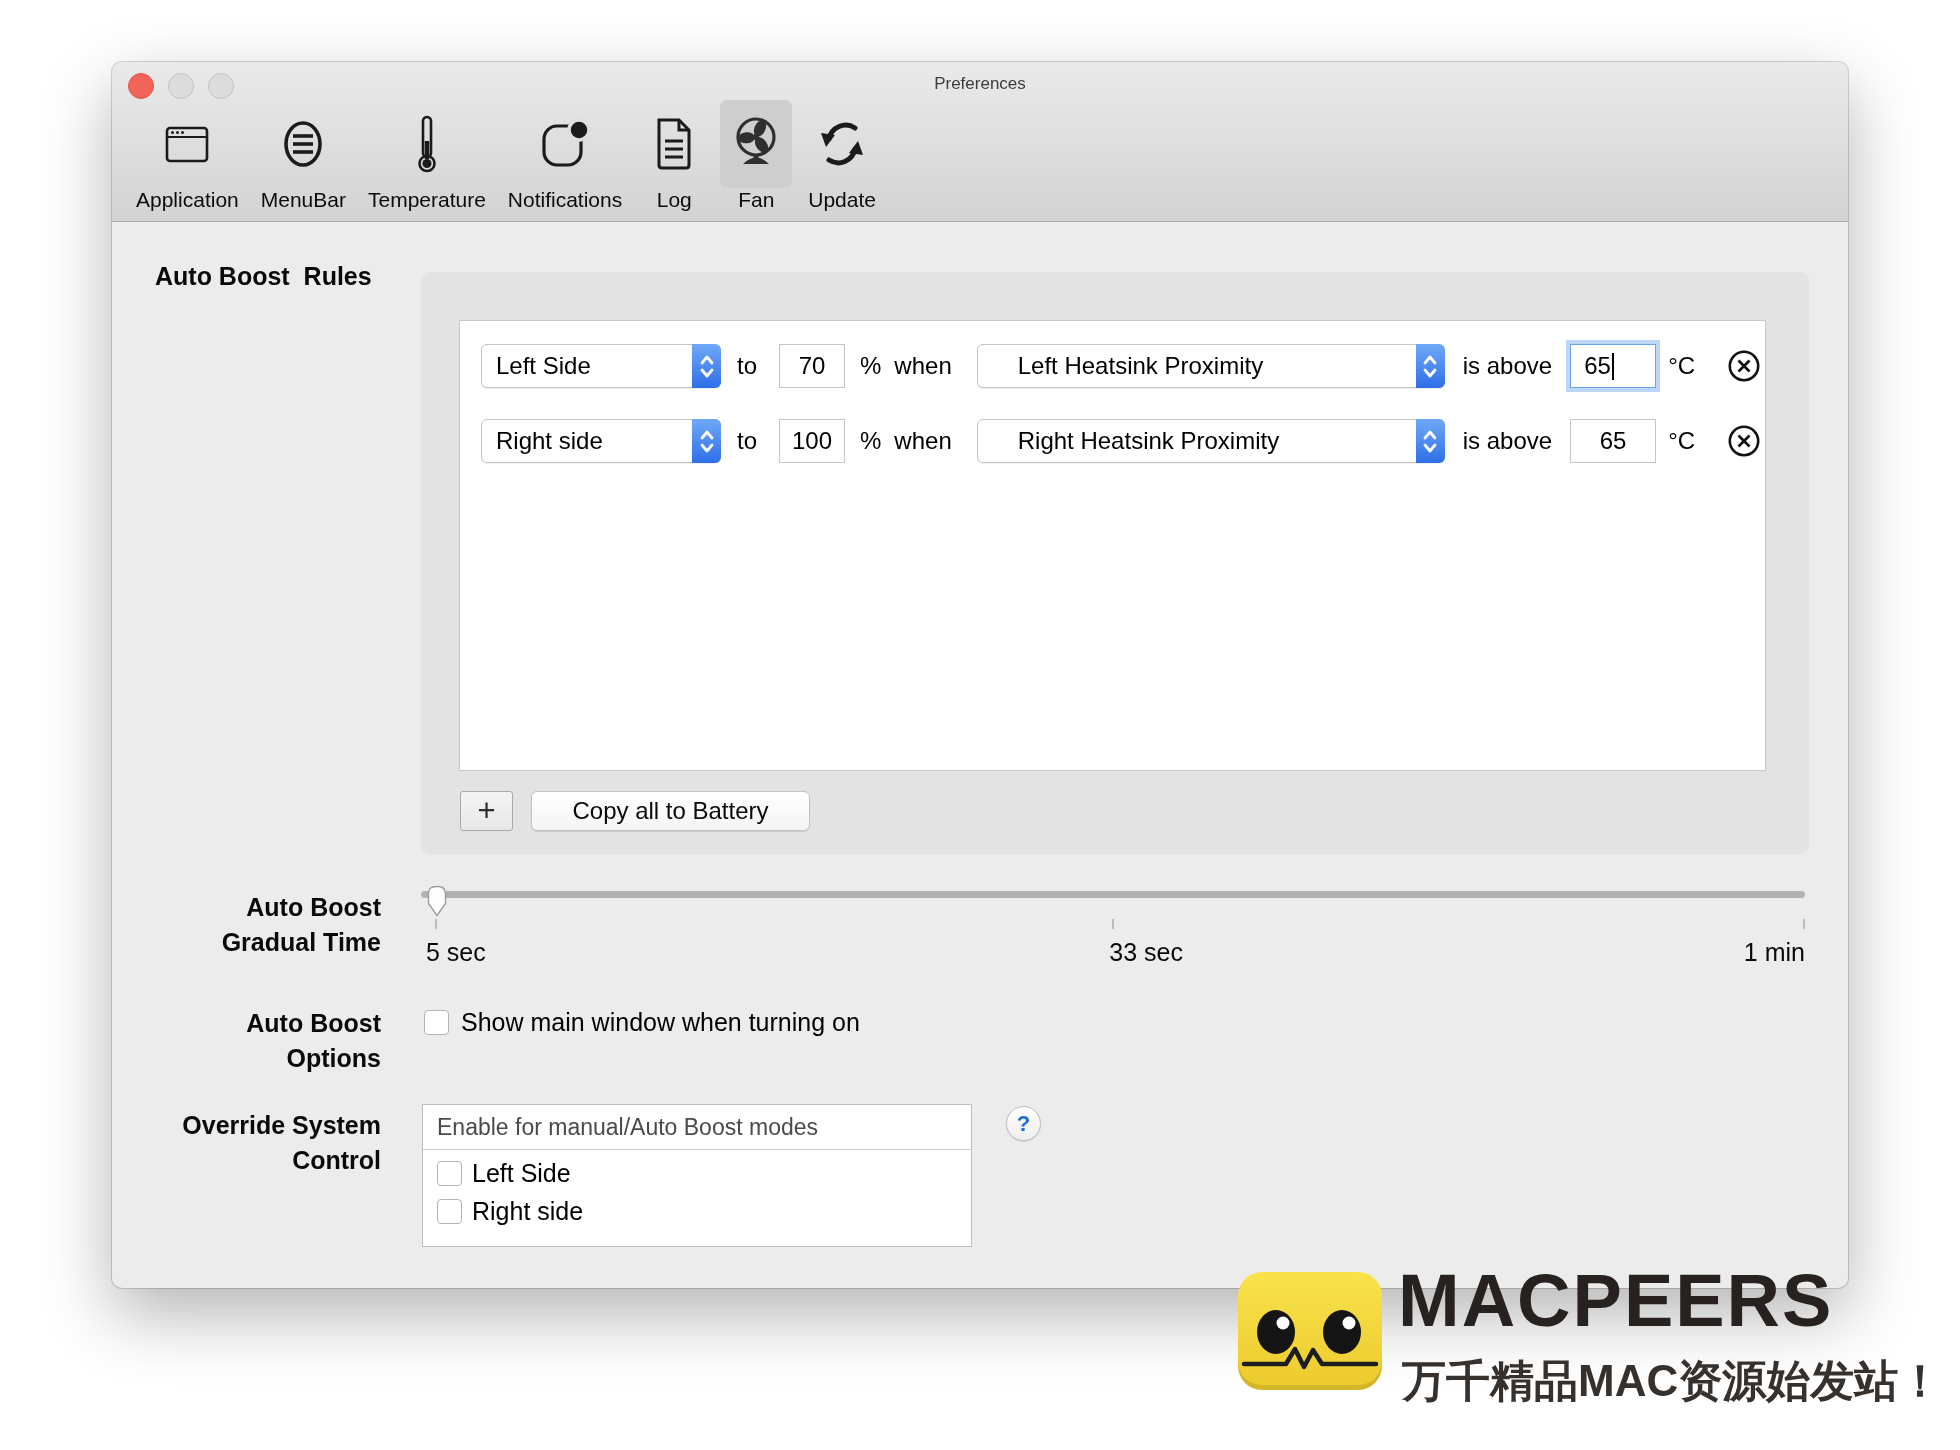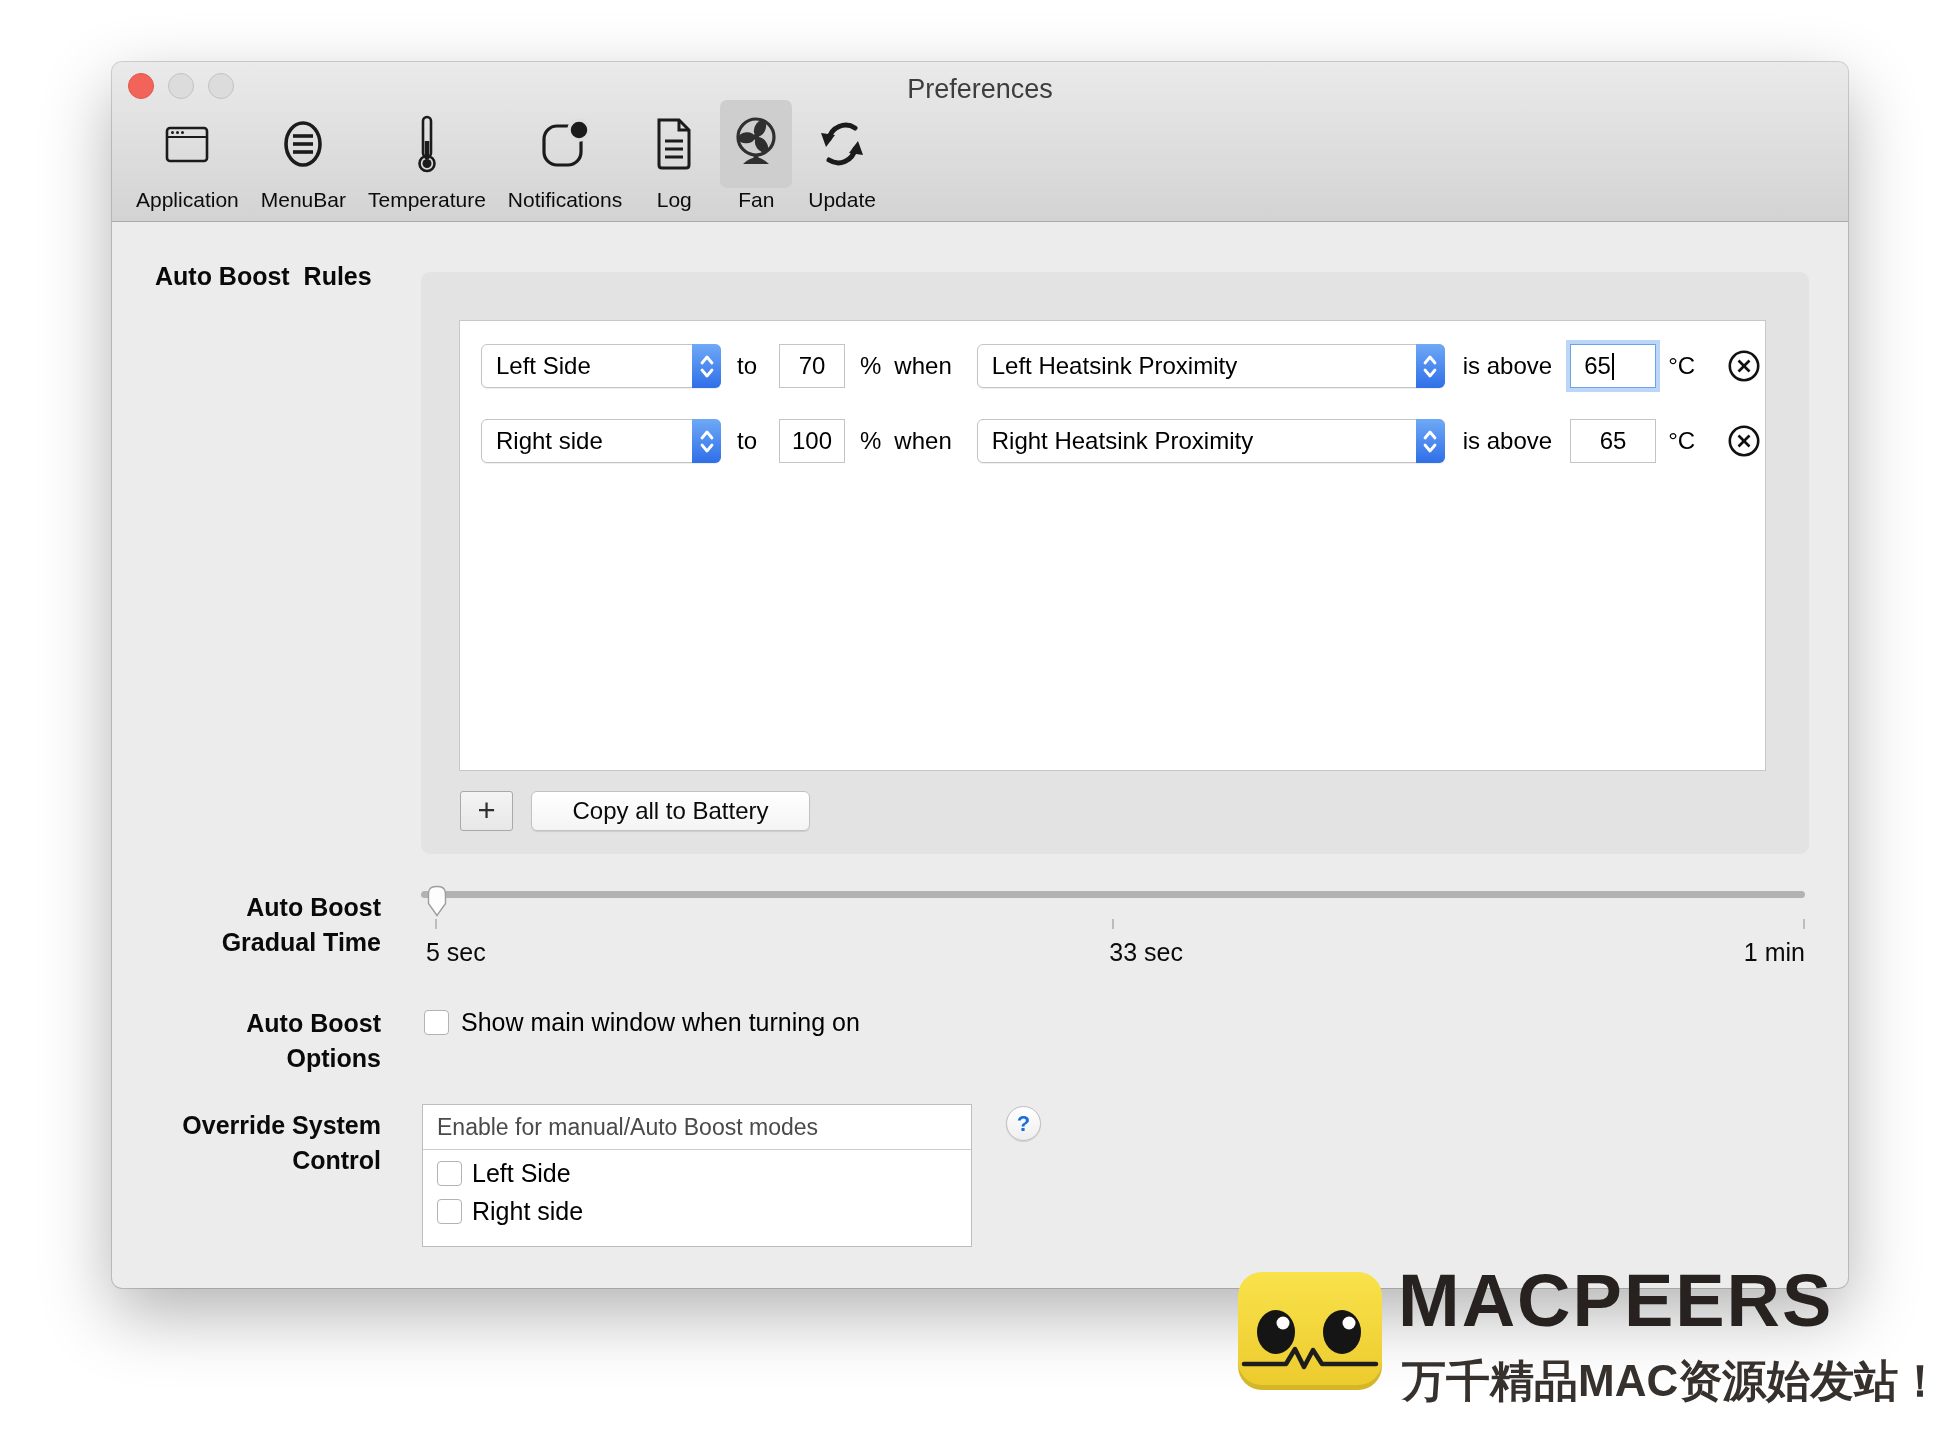--- a/index.html
+++ b/index.html
@@ -14,21 +14,21 @@
     border-radius:10px 10px 0 0;
     background:linear-gradient(#eaeaea, #d3d3d3);
     border-bottom:1px solid #a9a9a9; }
 
   .traffic { position:absolute; left:16px; top:11px; display:flex; gap:14px; }
   .light { width:26px; height:26px; border-radius:50%; }
   .light-red { background:#f2635a; border:1px solid #e0554b; }
   .light-gray { background:#dcdcdc; border:1px solid #c3c3c3; }
 
   .window-title { position:absolute; top:12px; left:0; width:100%; text-align:center;
-    font-size:27px; color:#3d3d3d; }
+    font-size:17px; color:#3d3d3d; }
 
   .toolbar { position:absolute; left:18px; top:38px; display:flex; align-items:flex-end; }
   .tool-item { display:flex; flex-direction:column; align-items:center; margin-right:10px;text-align:right; }
   .icon-box { min-width:72px; height:88px; padding:0 8px; display:flex; align-items:center; justify-content:center; border-radius:7px; }
   .tool-item.selected .icon-box { background:#cecece; }
   .tool-label { font-size:21px; color:#0c0c0c; padding:0 6px 6px 6px; white-space:nowrap; }
   .icon-box svg { display:block; }
 
   
   .rules-section-label { position:absolute; left:43px; top:200px; font-size:25px; font-weight:bold; color:#090909; white-space:pre; }
@@ -41,21 +41,21 @@
   .seg-power { width:228px; background:linear-gradient(#69adf9,#2e7bf5); color:#ffffff; }
   .seg-battery { width:130px; background:#ffffff; color:#000000; }
 
   .rules-list { position:absolute; left:347px; top:258px; width:1307px; height:451px;
     background:#ffffff; border:1px solid #c8c8c8; padding:20px 0 0 21px; }
   .rule-row { display:flex; align-items:center; height:50px; margin-bottom:25px; }
 
   .popup { height:44px; background:#ffffff; border:1px solid #c4c4c4; border-radius:6px;
     display:flex; align-items:center; box-shadow:0 1px 1px rgba(0,0,0,0.07); }
   .popup-fan { width:240px; }
-  .popup-sensor { width:468px; margin-left:25px; }
+  .popup-sensor { width:468px; margin-left:25px;padding-left:26px; }
   .pop-label { padding-left:14px; font-size:24px; color:#000; flex:1; white-space:nowrap; overflow:hidden; }
   .stepper { width:29px; height:44px; margin:-1px -1px -1px 0; border-radius:0 6px 6px 0;
     background:linear-gradient(#6fa9f7,#2f6fe8); display:flex; align-items:center; justify-content:center; flex:none; }
 
   .txt { font-size:24px; color:#000; white-space:nowrap; }
   .lbl-to { margin-left:16px; }
   .lbl-pct { margin-left:15px; }
   .lbl-when { margin-left:13px; }
   .lbl-above { margin-left:18px; }
   .lbl-unit { margin-left:12px; }

